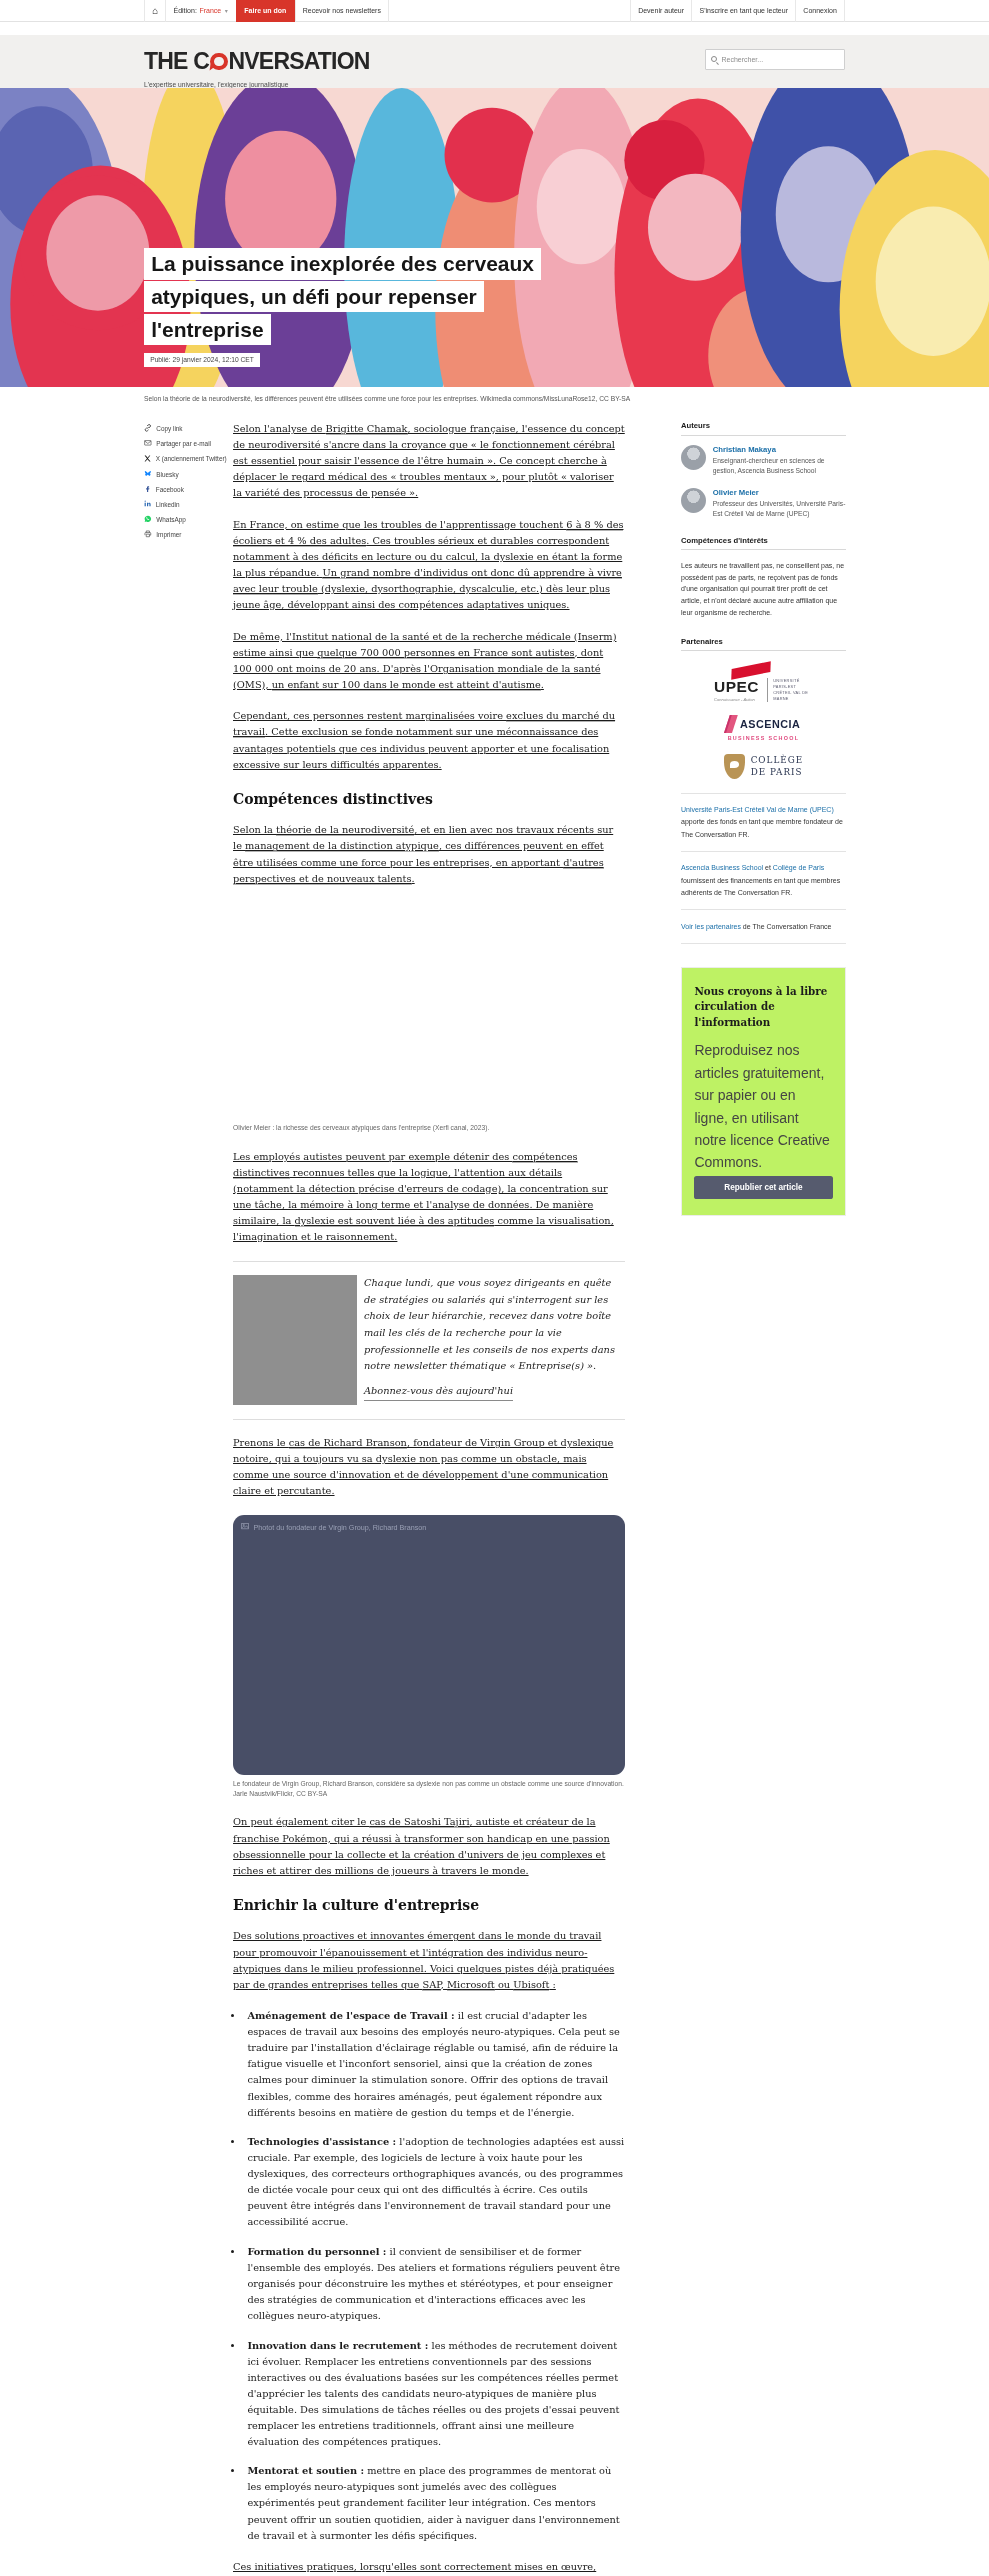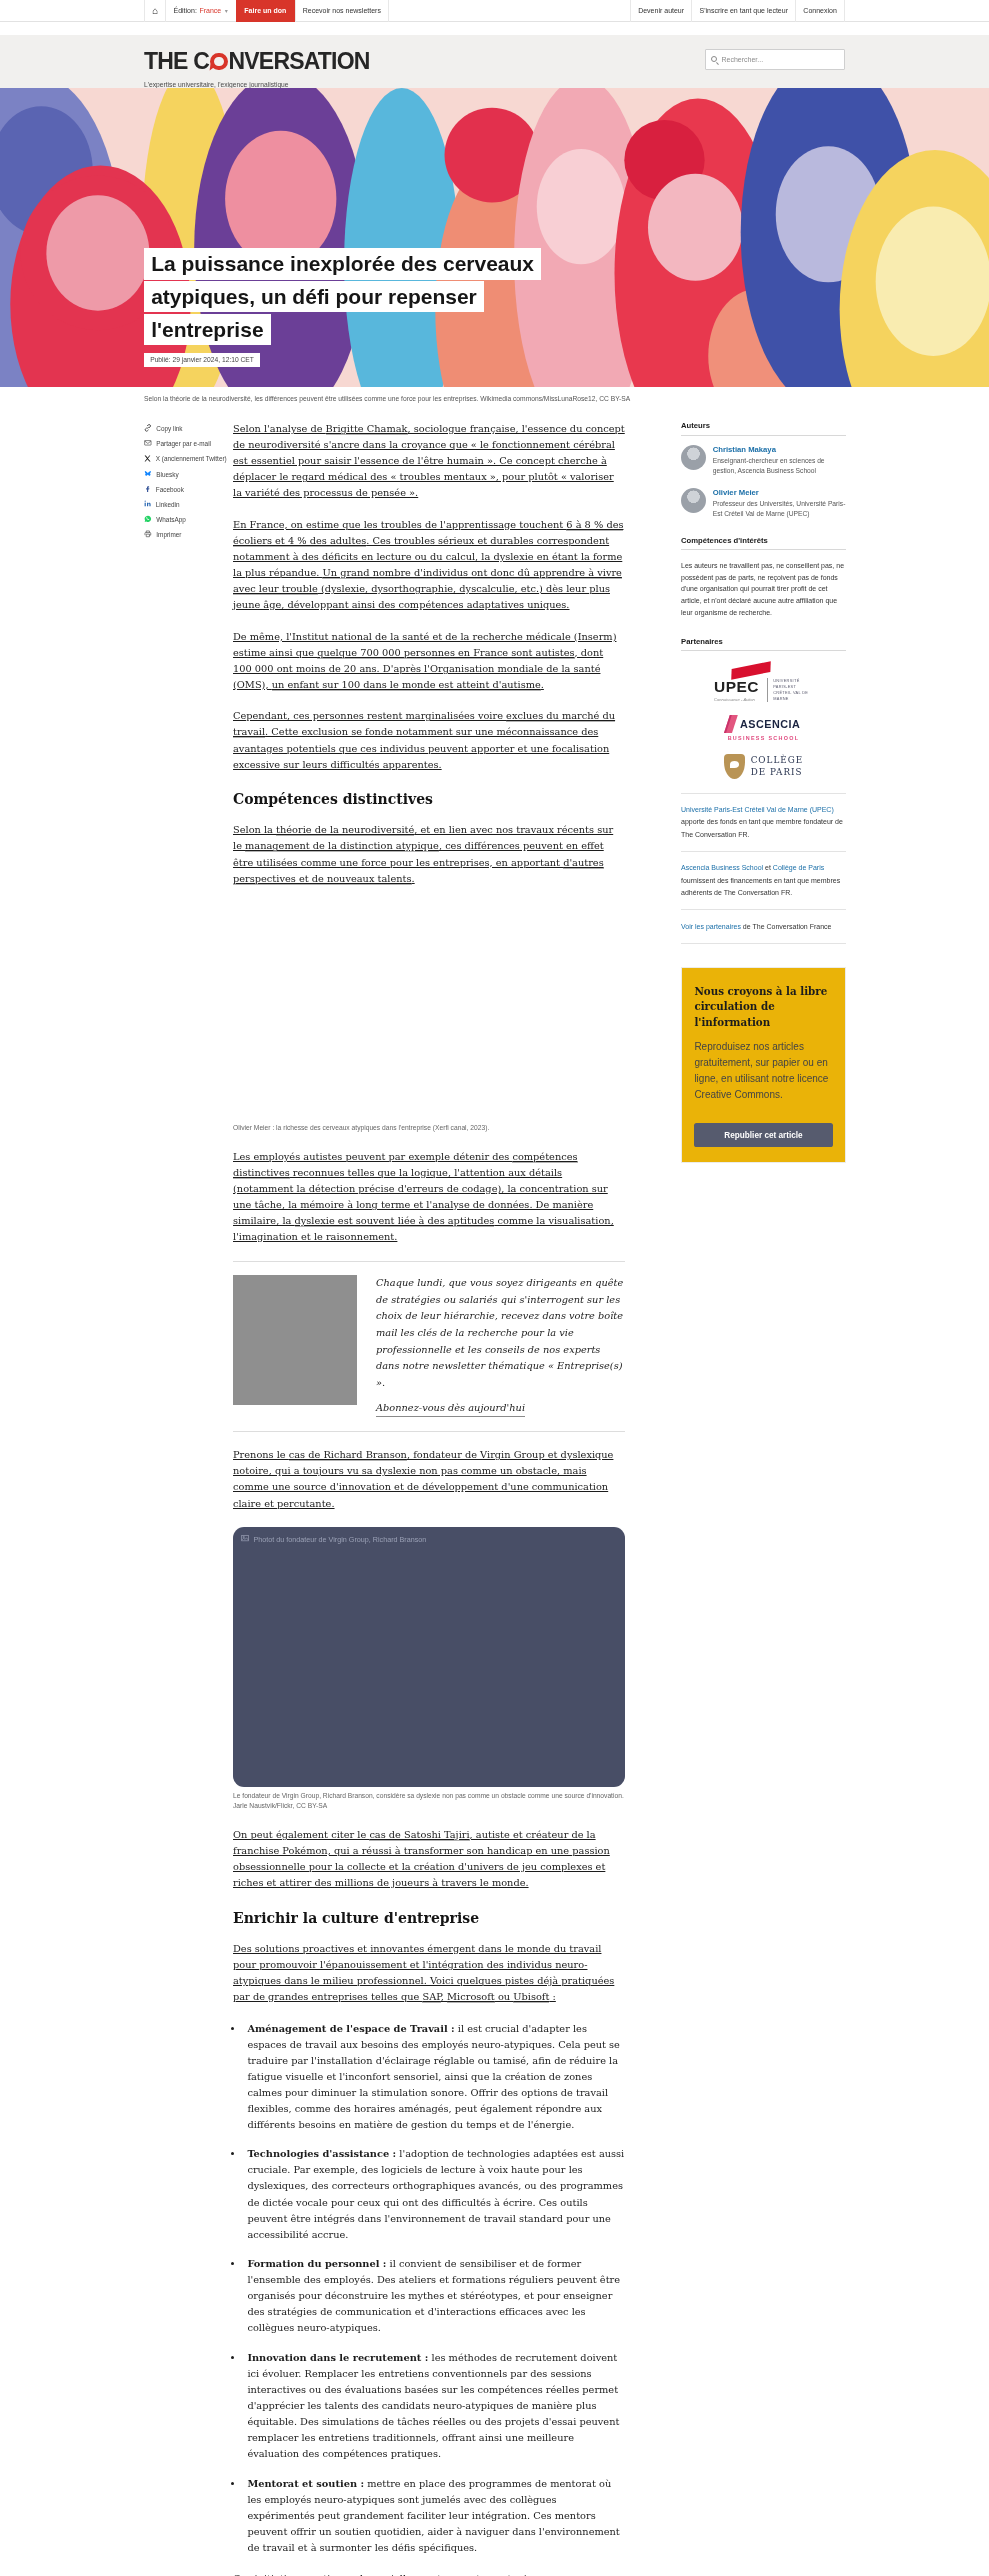--- a/index.html
+++ b/index.html
@@ -57,21 +57,21 @@
   .share-item svg { flex:none; }
 
   .article { font-family:"DejaVu Serif", serif; font-size:9.8px; line-height:1.64; color:#1c1c1c; }
   .article p.apara { margin-bottom:15.5px;text-decoration:underline; }
   .article a.tlink { color:#222; text-decoration:none; border-bottom:0.5px solid #b3b3b3; cursor:pointer; }
   .article h2 { font-family:"DejaVu Serif", serif; font-size:14px; font-weight:bold; color:#141414; margin:7.2px 0 11.3px 0; }
   .embed-box { width:100%; background:#fff; margin-bottom:5.2px; }
   .embed-caption, .img-caption { font-family:"Liberation Sans",sans-serif; font-size:6.7px; color:#666; margin-bottom:15.5px; line-height:1.5; }
   .broken-img { width:100%; background:#484e66; padding:7.2px 8.2px; margin-bottom:4.1px;border-radius:11px; }
   .broken-alt { display:flex; gap:4.1px; align-items:flex-start; font-family:"Liberation Sans",sans-serif; font-size:7.2px; color:#9aa0b5; }
-  .newsletter { display:grid; grid-template-columns:124px 1fr; gap:19px; border-top:0.5px solid #ddd; border-bottom:0.5px solid #ddd; padding:13.4px 0; margin-bottom:15.5px;margin-top:8px; }
+  .newsletter { display:grid; grid-template-columns:124px 1fr; gap:7px; border-top:0.5px solid #ddd; border-bottom:0.5px solid #ddd; padding:13.4px 0; margin-bottom:15.5px;margin-top:8px; }
   .nl-img { width:124px; height:130px; background:#8f8f8f; }
   .nl-text { font-style:italic; font-size:9.8px; line-height:1.7; color:#1c1c1c; }
   .nl-link { display:inline-block; margin-top:8.2px; font-style:italic; color:#222; border-bottom:0.5px solid #8a8a8a; cursor:pointer; }
   .article ul { margin:0 0 15.5px 11.3px; }
   .article li { margin-bottom:13.4px; line-height:1.64; padding-left:3.1px; }
   .article li b { font-weight:bold; }
 
   
   .sidebar { font-family:"Liberation Sans",sans-serif; }
   .sb-head { font-size:7.7px; font-weight:bold; color:#1a1a1a; padding-bottom:4.6px; border-bottom:0.5px solid #d8d8d8; margin-bottom:9.3px; }
@@ -92,23 +92,23 @@
   .asc-mark { width:8.2px; height:17.5px; background:#e2567f; transform:skew(-18deg); display:inline-block; margin-right:5.2px; vertical-align:middle; border-left:2.6px solid #c9326a; }
   .asc-word { font-size:10.8px; font-weight:800; color:#1a2340; letter-spacing:0.5px; vertical-align:middle; }
   .asc-sub { font-size:5.4px; color:#e04a7f; font-weight:bold; letter-spacing:1.3px; margin-top:2.1px; }
   .cdp { display:flex; align-items:center; gap:5.2px; }
   .cdp-shield { width:21.6px; height:25px; background:#b99455; border-radius:4.1px 4.1px 50% 50%/4.1px 4.1px 70% 70%; position:relative; }
   .cdp-shield::after { content:""; position:absolute; left:6.2px; top:6.2px; width:9.3px; height:7.2px; background:#fff; border-radius:50% 50% 50% 0; }
   .cdp-name { font-family:"DejaVu Serif",serif; font-size:8.8px; letter-spacing:1px; color:#2a3550; line-height:1.3; }
   .fund-note { font-size:7px; color:#333; line-height:1.75; padding:10.3px 0; border-bottom:0.5px solid #e3e3e3; }
   .fund-note:first-of-type { border-top:0.5px solid #e3e3e3; }
   .blue-link { color:#1b6fa8; text-decoration:none; cursor:pointer; }
-  .republish-box { margin-top:23px; background:#eab308; border:0.5px solid #ececea; padding:15.5px 12.4px; }
+  .republish-box { margin-top:23px; background:#bef264; border:0.5px solid #ececea; padding:15.5px 12.4px; }
   .rb-title { font-family:"DejaVu Serif",serif; font-size:10.3px; font-weight:bold; line-height:1.5; color:#1c1c1c; margin-bottom:9.3px; }
-  .rb-text { font-size:10px; color:#444; line-height:1.6; margin-bottom:20px; }
+  .rb-text { font-size:14px; color:#444; line-height:1.6; margin-bottom:2px; }
   .rb-btn { display:block; width:100%; background:#565b6e; color:#fff; font-size:8.2px; font-weight:bold; text-align:center; padding:7.2px 0; border:none; border-radius:2.6px; cursor:pointer; font-family:"Liberation Sans",sans-serif; }
 </style>
 </head>
 <body>
 
 <div class="topbar">
   <div class="container topbar-inner">
     <div class="tb-left">
       <a class="tb-item">
           <span class="home-glyph">⌂</span>

